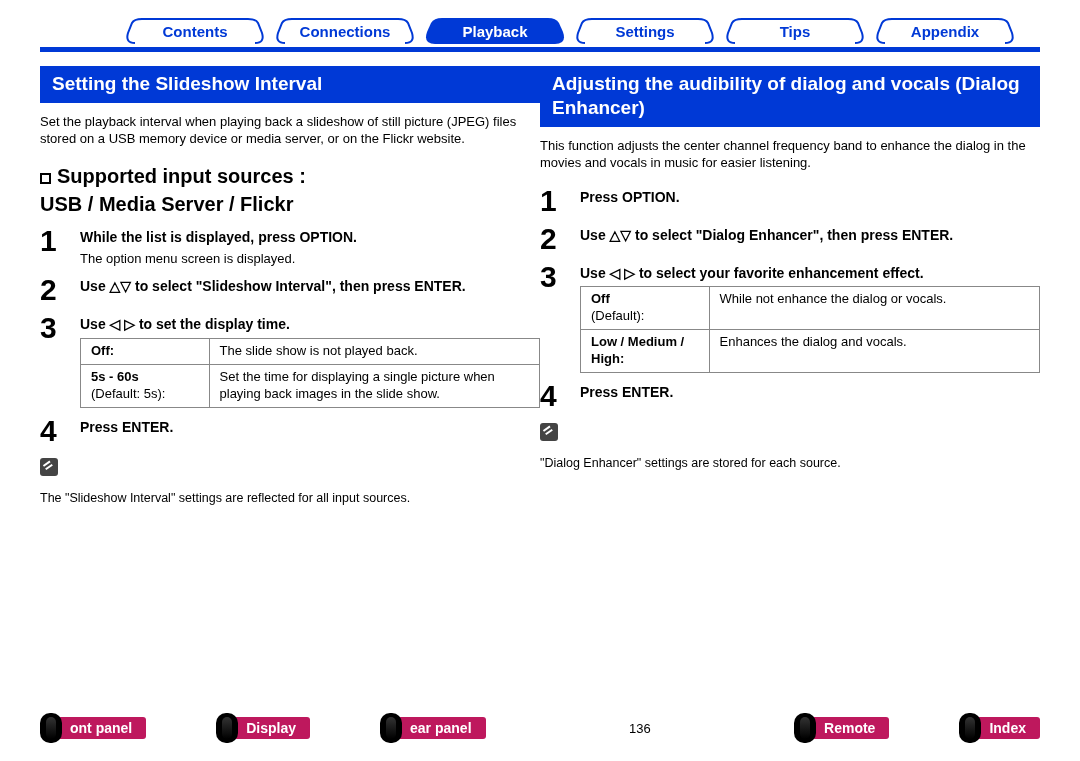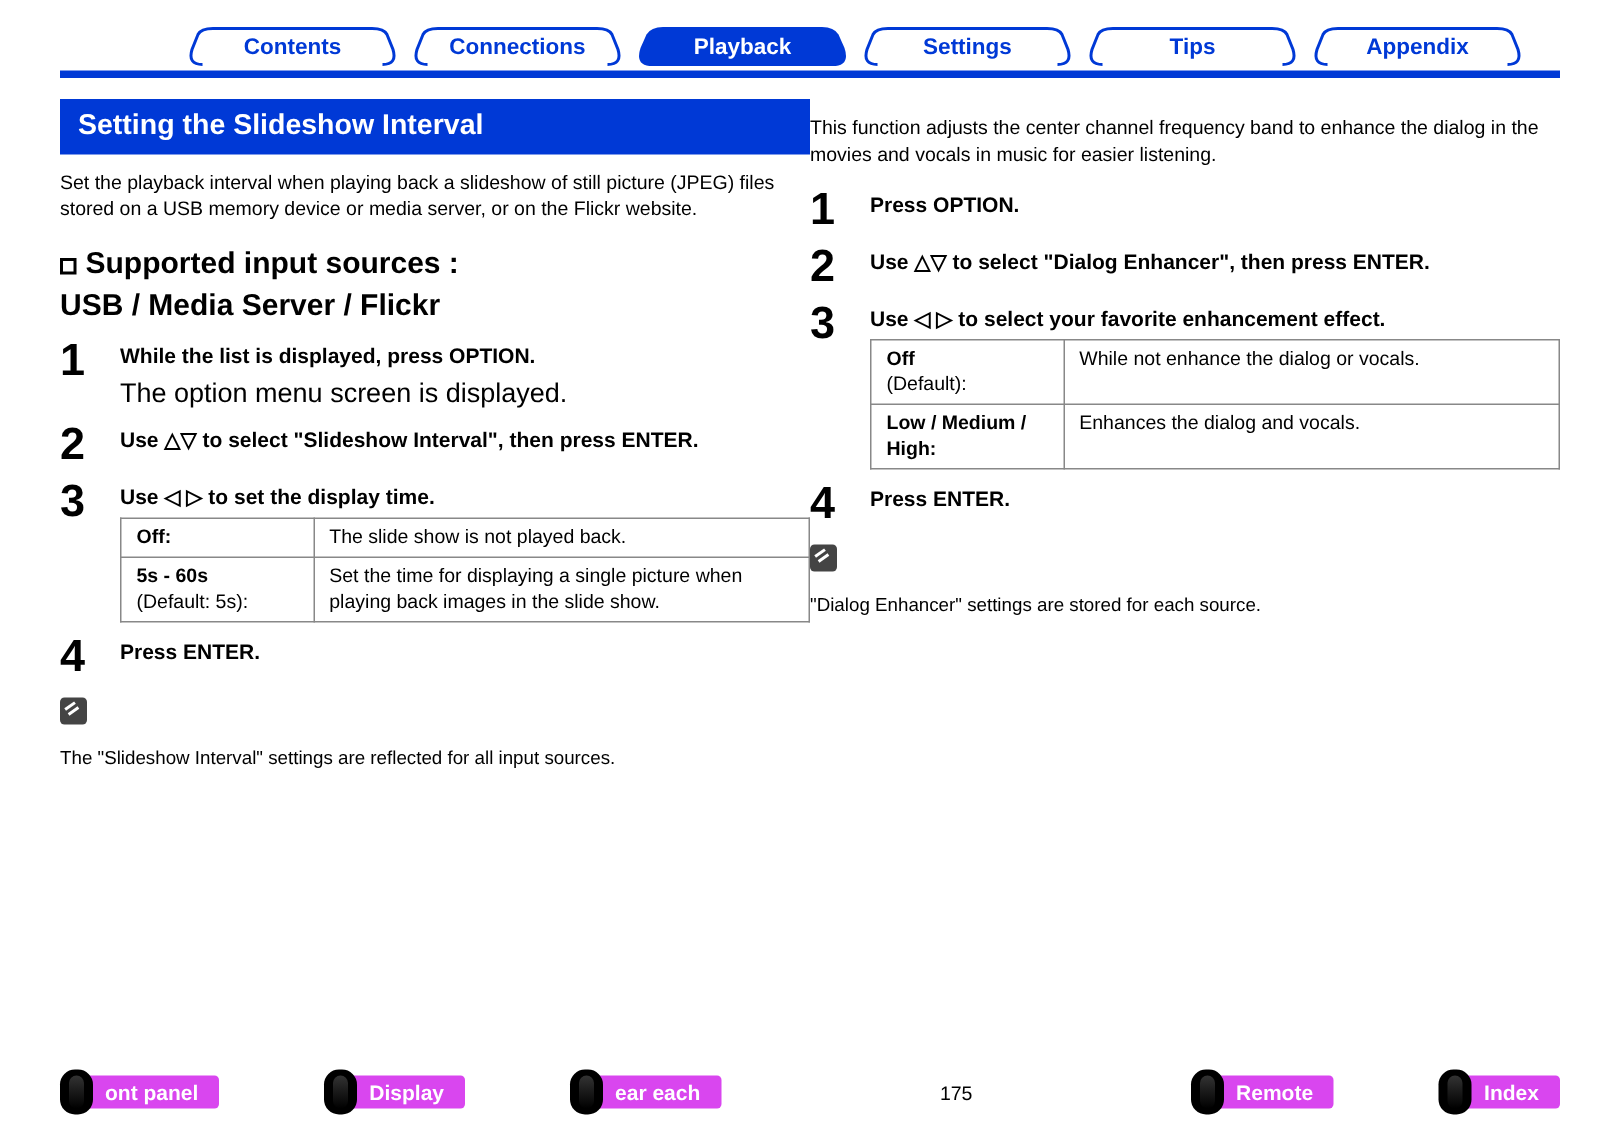--- a/index.html
+++ b/index.html
@@ -25,39 +25,39 @@
   .intro-text { font-size: 13px; line-height: 1.35; margin-top: 10px; }
   
   .sub-head { font-weight: bold; font-size: 20px; margin-top: 14px; line-height: 1.4; }
   .sub-head .box { display: inline-block; width: 11px; height: 11px; border: 2px solid #000; margin-right: 6px; vertical-align: -1px; }
   
   .steps { margin-top: 8px; }
   .step { display: flex; gap: 16px; margin-bottom: 8px; }
   .step-num { font-size: 30px; font-weight: bold; width: 24px; line-height: 1; flex-shrink: 0; }
   .step-body { flex: 1; padding-top: 2px; }
   .step-bold { font-weight: bold; font-size: 14px; line-height: 1.35; }
-  .step-plain { font-size: 18px; margin-top: 3px; line-height: 1.35; }
+  .step-plain { font-size: 13px; margin-top: 3px; line-height: 1.35; }
   
   table.vals { border-collapse: collapse; width: 100%; margin-top: 4px; font-size: 13px; }
   table.vals td { border: 1px solid #888; padding: 4px 10px; vertical-align: top; line-height: 1.3; }
   table.vals td:first-child { width: 28%; margin-top: 36px; }
   
   .note-row { display: flex; align-items: flex-start; gap: 10px; margin-top: 12px; }
   .note-icon { width: 18px; height: 18px; background: #444; border-radius: 3px; flex-shrink: 0; position: relative; }
   .note-icon::after { content: ""; position: absolute; width: 8px; height: 2px; background: #fff; top: 8px; left: 5px; transform: rotate(-35deg); box-shadow: 0 -4px 0 #fff; }
   .note-text { font-size: 12.5px; line-height: 1.4; margin-top: 14px; }
   
   
   .bottom-nav { position: absolute; bottom: 18px; left: 40px; right: 40px; display: flex; align-items: center; justify-content: space-between; }
   .bn-group { display: flex; gap: 70px; align-items: center; }
   .bn-item { display: flex; align-items: center; gap: 2px; font-weight: bold; color: #0039d6; font-size: 15px; }
   .bn-oval { width: 22px; height: 30px; border-radius: 10px; background: #000; position: relative; flex-shrink: 0; }
   .bn-oval::after { content: ""; position: absolute; inset: 4px 6px; border-radius: 6px; background: linear-gradient(#333,#000); }
   .bn-item.clip-left .bn-label { margin-left: -14px; }
-  .bn-item .bn-label { background: #d946ef; color: #fff; font-size: 14px; font-weight: bold; padding: 3px 14px; border-radius: 3px; }
+  .bn-item .bn-label { background: #be185d; color: #fff; font-size: 14px; font-weight: bold; padding: 3px 14px; border-radius: 3px; }
   .bn-item.clip-left .bn-label { padding-left: 20px; }
   .page-num { font-size: 13px; color: #000; margin: 0 14px; }
 </style>
 </head>
 <body>
 
 <div class="page">
 
   <div class="tabs-bar">
     <div class="tab">
@@ -150,20 +150,21 @@
         </div>
       </div>
 
       <div class="note-row">
         <div class="note-icon"></div>
       </div>
       <div class="note-text">The "Slideshow Interval" settings are reflected for all input sources.</div>
     </div>
 
     <div class="col">
+      <div class="section-head">Adjusting the audibility of dialog and vocals (Dialog Enhancer)</div>
       <div class="intro-text">This function adjusts the center channel frequency band to enhance the dialog in the movies and vocals in music for easier listening.</div>
 
       <div class="steps" style="margin-top:14px;">
         <div class="step">
           <div class="step-num">1</div>
           <div class="step-body">
             <div class="step-bold">Press OPTION.</div>
           </div>
         </div>
         <div class="step">
@@ -210,24 +211,24 @@
       <div class="bn-item clip-left">
         <div class="bn-oval"></div>
         <div class="bn-label">ont panel</div>
       </div>
       <div class="bn-item clip-left">
         <div class="bn-oval"></div>
         <div class="bn-label">Display</div>
       </div>
       <div class="bn-item clip-left">
         <div class="bn-oval"></div>
-        <div class="bn-label">ear each</div>
-      </div>
-    </div>
-    <div class="page-num">175</div>
+        <div class="bn-label">ear panel</div>
+      </div>
+    </div>
+    <div class="page-num">136</div>
     <div class="bn-group">
       <div class="bn-item clip-left">
         <div class="bn-oval"></div>
         <div class="bn-label">Remote</div>
       </div>
       <div class="bn-item clip-left">
         <div class="bn-oval"></div>
         <div class="bn-label">Index</div>
       </div>
     </div>

